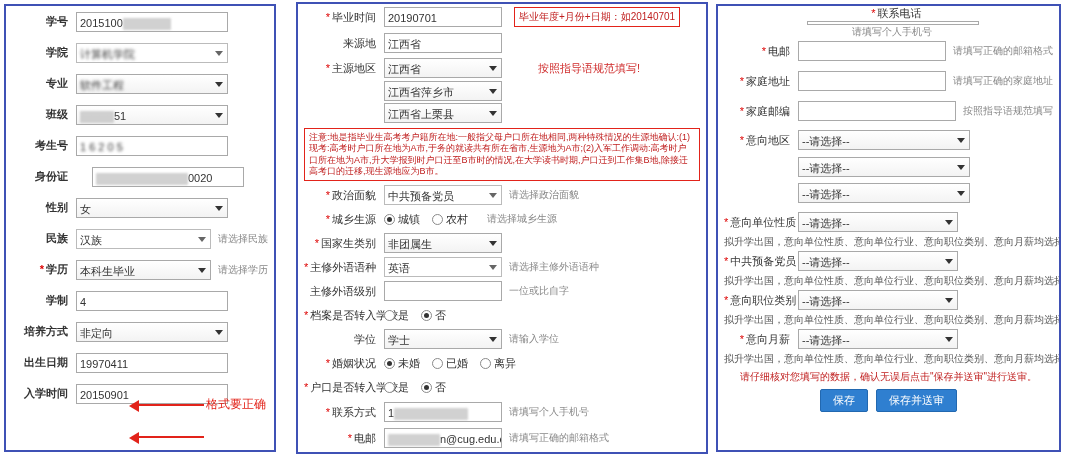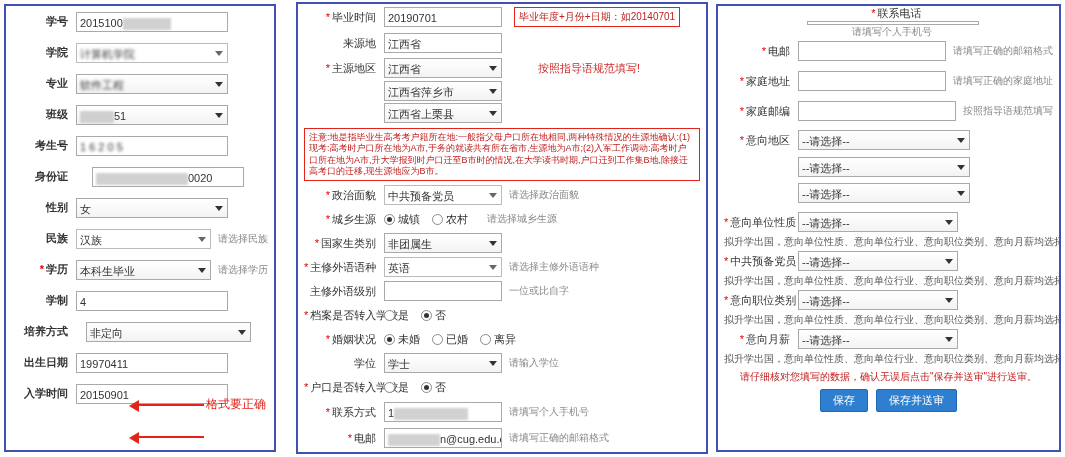--- a/index.html
+++ b/index.html
@@ -247,21 +247,21 @@
       <span class="hint">请选择学历</span>
     </div>
 
     <div class="row">
       <span class="lbl">学制</span>
       <span class="fld" style="width:152px;margin-left:8px;">4</span>
     </div>
 
     <div class="row">
       <span class="lbl">培养方式</span>
-      <span class="sel" style="width:165px;margin-left:18px;">非定向</span>
+      <span class="sel" style="width:152px;margin-left:8px;">非定向</span>
     </div>
 
     <div class="row">
       <span class="lbl">出生日期</span>
       <span class="fld" style="width:152px;margin-left:8px;">19970411</span>
     </div>
 
     <div class="row">
       <span class="lbl">入学时间</span>
       <span class="fld" style="width:152px;margin-left:8px;">20150901</span>
@@ -351,41 +351,41 @@
             <span>是</span>
           </span>
         <span class="radio on">
             <i></i>
             <span>否</span>
           </span>
       </span>
     </div>
 
     <div class="row" style="height:24px;">
+      <span class="lbl">学位</span>
+      <span class="sel" style="width:118px;margin-left:8px;">学士</span>
+      <span class="hint">请输入学位</span>
+    </div>
+
+    <div class="row" style="height:24px;">
       <span class="lbl"><span class="req">*</span><span>婚姻状况</span></span>
       <span class="radio-grp">
         <span class="radio on">
             <i></i>
             <span>未婚</span>
           </span>
         <span class="radio">
             <i></i>
             <span>已婚</span>
           </span>
         <span class="radio">
             <i></i>
             <span>离异</span>
           </span>
       </span>
-    </div>
-
-    <div class="row" style="height:24px;">
-      <span class="lbl">学位</span>
-      <span class="sel" style="width:118px;margin-left:8px;">学士</span>
-      <span class="hint">请输入学位</span>
     </div>
 
     <div class="row" style="height:24px;">
       <span class="lbl"><span class="req">*</span><span>户口是否转入学校</span></span>
       <span class="radio-grp">
         <span class="radio">
             <i></i>
             <span>是</span>
           </span>
         <span class="radio on">

